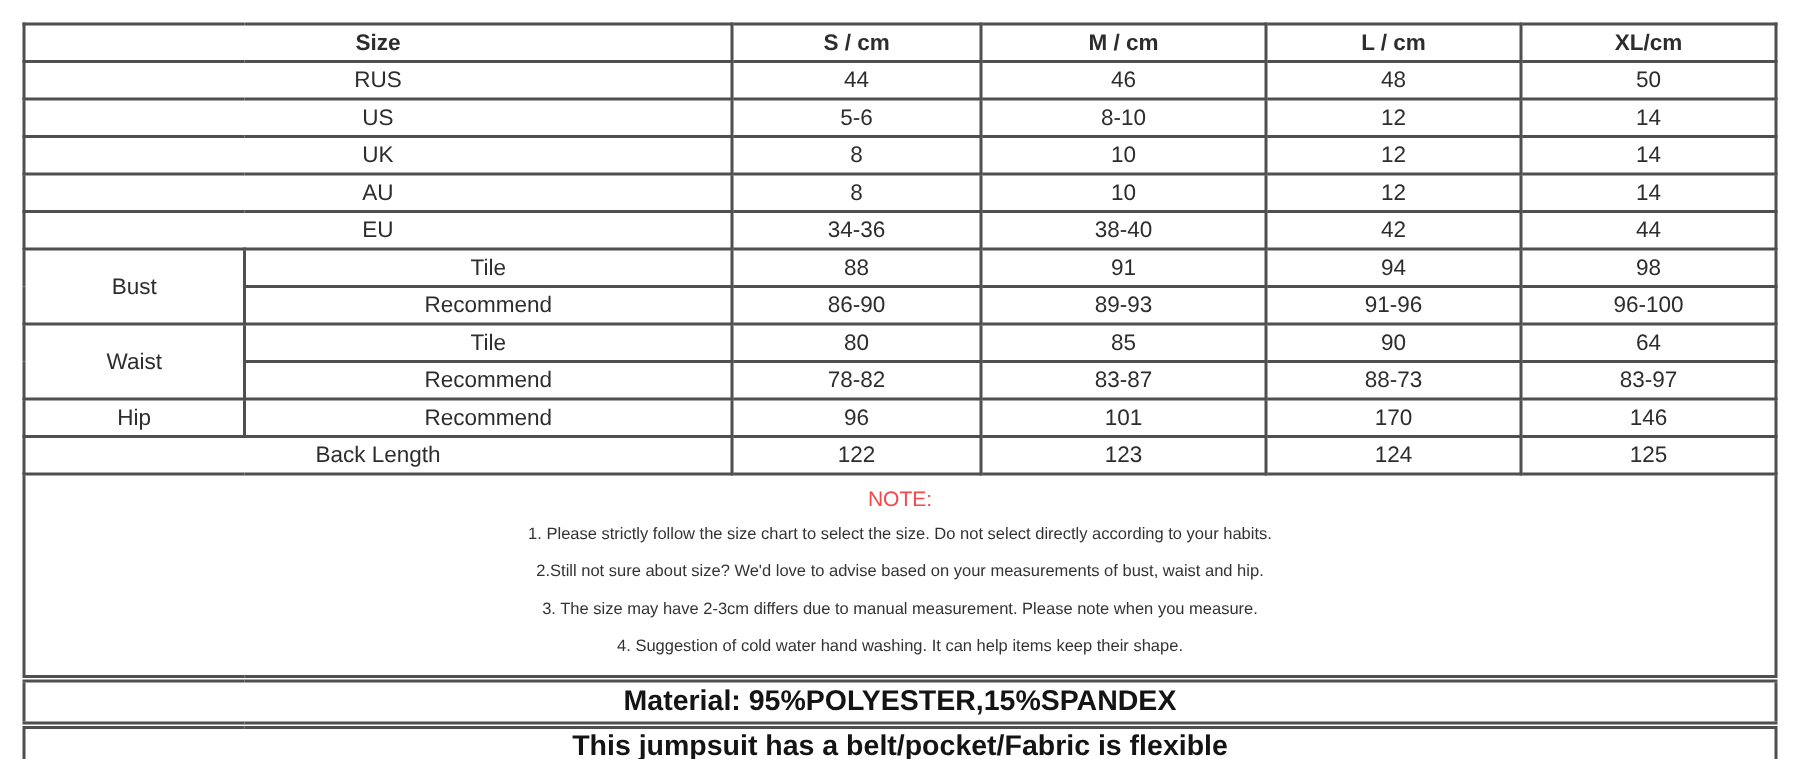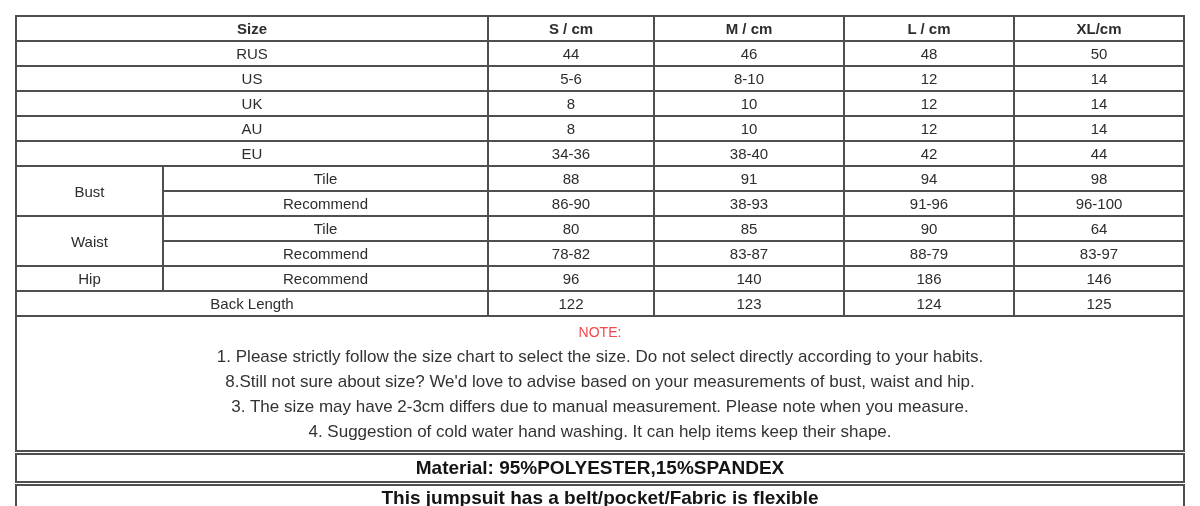--- a/index.html
+++ b/index.html
@@ -31,21 +31,21 @@
     padding: 4px 0 6px 0;
     vertical-align: top;
     margin-left: 36px;
   }
   .note-title {
     color: #f3494d;
     font-size: 14px;
     line-height: 23px;
   }
   .note-line {
-    font-size: 17px;
+    font-size: 11px;
     line-height: 25px;
     color: #333333;
   }
   tr.material-row td, tr.feature-row td {
     border-top: 5px double #4f4f4f;
     font-weight: 700;
     font-size: 19px;
     color: #141414;
   }
   tr.material-row { height: 31px; border-radius: 15px; }
@@ -119,64 +119,64 @@
     <td>Tile</td>
     <td>88</td>
     <td>91</td>
     <td>94</td>
     <td>98</td>
   </tr>
 
   <tr class="sz">
     <td>Recommend</td>
     <td>86-90</td>
-    <td>38-93</td>
+    <td>89-93</td>
     <td>91-96</td>
     <td>96-100</td>
   </tr>
 
   <tr class="sz">
     <td rowspan="2">Waist</td>
     <td>Tile</td>
     <td>80</td>
     <td>85</td>
     <td>90</td>
     <td>64</td>
   </tr>
 
   <tr class="sz">
     <td>Recommend</td>
     <td>78-82</td>
     <td>83-87</td>
-    <td>88-79</td>
+    <td>88-73</td>
     <td>83-97</td>
   </tr>
 
   <tr class="sz">
     <td>Hip</td>
     <td>Recommend</td>
     <td>96</td>
-    <td>140</td>
-    <td>186</td>
+    <td>101</td>
+    <td>170</td>
     <td>146</td>
   </tr>
 
   <tr class="sz">
     <td colspan="2">Back Length</td>
     <td>122</td>
     <td>123</td>
     <td>124</td>
     <td>125</td>
   </tr>
 
   <tr>
     <td colspan="6" class="note-td">
       <div class="note-title">NOTE:</div>
       <div class="note-line">1. Please strictly follow the size chart to select the size. Do not select directly according to your habits.</div>
-      <div class="note-line">8.Still not sure about size? We'd love to advise based on your measurements of bust, waist and hip.</div>
+      <div class="note-line">2.Still not sure about size? We'd love to advise based on your measurements of bust, waist and hip.</div>
       <div class="note-line">3. The size may have 2-3cm differs due to manual measurement. Please note when you measure.</div>
       <div class="note-line">4. Suggestion of cold water hand washing. It can help items keep their shape.</div>
     </td>
   </tr>
 
   <tr class="material-row">
     <td colspan="6">Material: 95%POLYESTER,15%SPANDEX</td>
   </tr>
 
   <tr class="feature-row">

